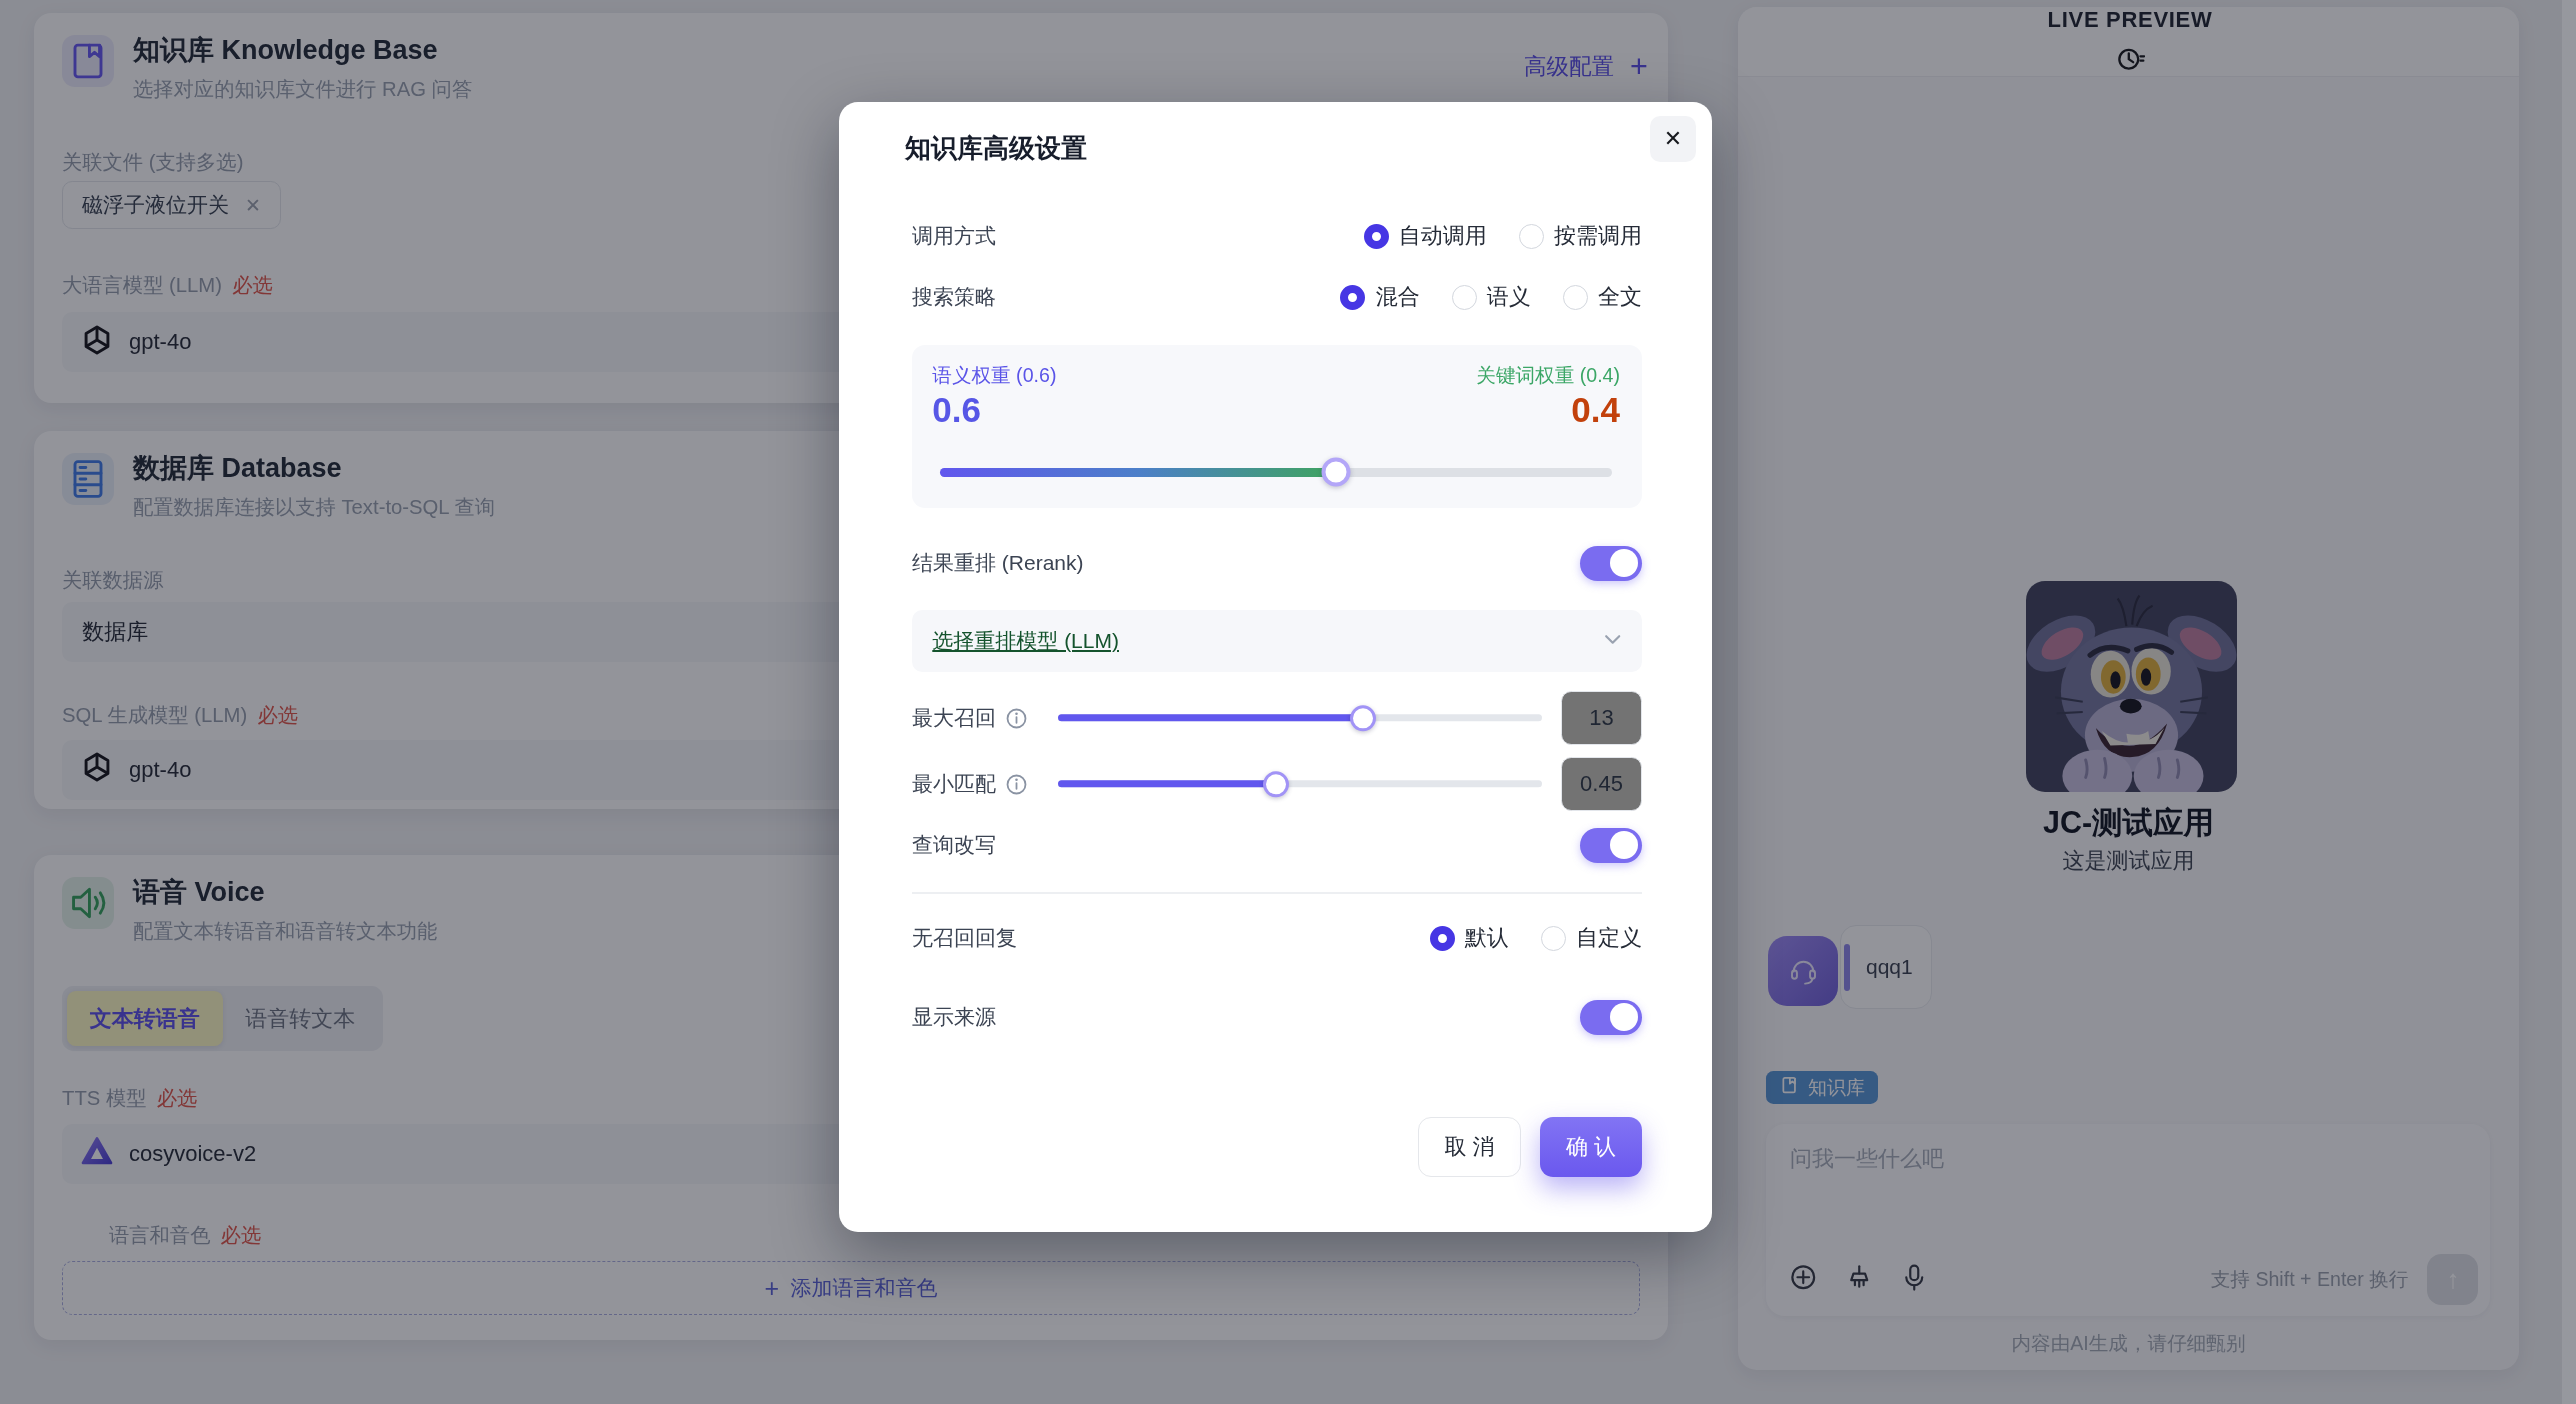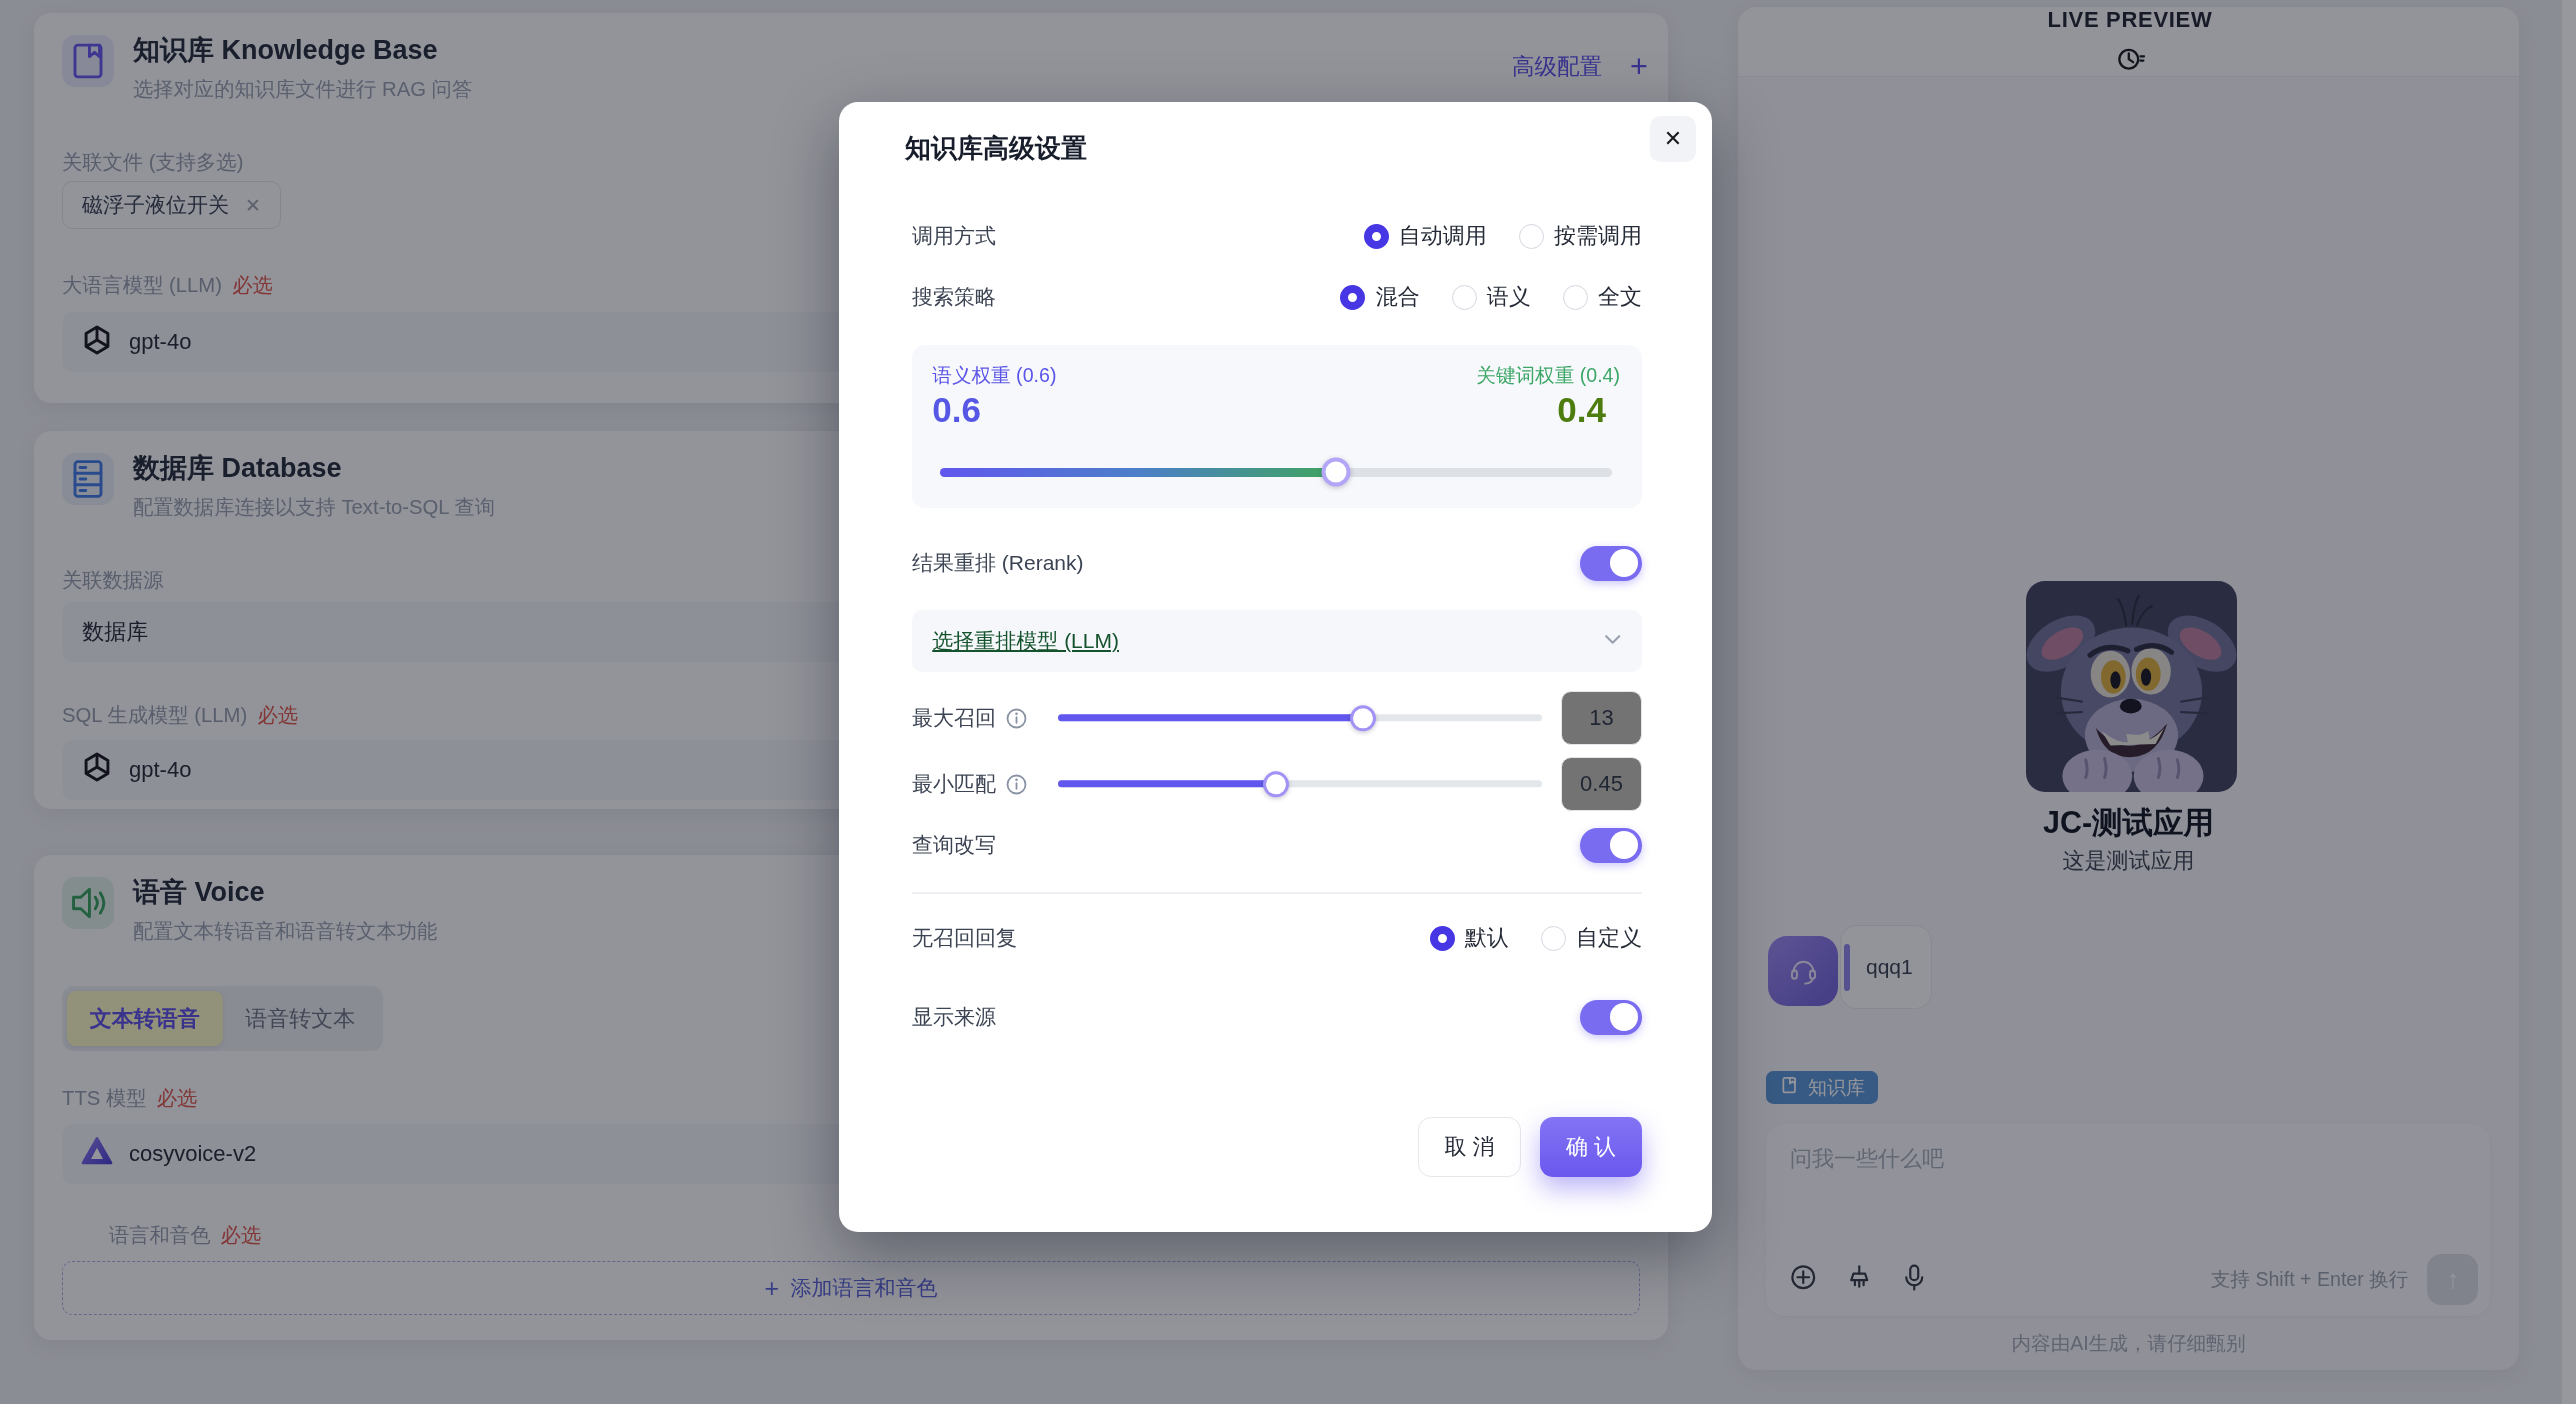--- a/index.html
+++ b/index.html
@@ -18,21 +18,21 @@
   .tile{position:absolute;left:28px;top:22px;width:52px;height:52px;border-radius:13px;}
   .card-title{position:absolute;left:99px;top:19px;font-size:27px;font-weight:bold;color:#222A38;}
   .card-sub{position:absolute;left:99px;top:62px;font-size:20.3px;color:#97A0AF;}
   .field-label{position:absolute;left:28px;font-size:20.3px;color:#949DAC;}
   .req{color:#E0564B;margin-left:10.2px;}
   .model-box{
     position:absolute;left:28px;right:28px;height:60px;background:#F6F7F9;border-radius:10.2px;
     display:flex;align-items:center;gap:16px;padding:0 19px;box-sizing:border-box;
     font-size:22px;color:#252B37;
   }
-  .adv-link{position:absolute;right:20.3px;top:38px;display:flex;align-items:center;gap:28px;color:#5B4FE9;}
+  .adv-link{position:absolute;right:20.3px;top:38px;display:flex;align-items:center;gap:16px;color:#5B4FE9;}
   .adv-link .t{font-size:22.5px;}
   .adv-link .p{font-size:30.5px;font-weight:300;line-height:1;}
   .chip{
     position:absolute;left:28px;top:168px;height:48px;border:1.5px solid #E3E6EB;background:#fff;
     border-radius:10.2px;display:flex;align-items:center;gap:16px;padding:0 19px;
     font-size:21px;color:#374151;box-sizing:border-box;
   }
   .chip .x{color:#9AA1AD;font-size:19px;}
   .src-box{
     position:absolute;left:28px;right:28px;height:60px;background:#F6F7F9;border-radius:10.2px;
@@ -108,21 +108,21 @@
   .opts{display:flex;align-items:center;gap:32px;}
   .opt{display:flex;align-items:center;gap:10.2px;font-size:22px;color:#252B37;}
   .radio{width:25px;height:25px;border-radius:50%;background:#fff;border:1.5px solid #D3D7DE;box-sizing:border-box;}
   .radio.on{border:8px solid #4636E4;}
   .toggle{width:62px;height:35px;border-radius:17.4px;background:#7A6CF0;position:relative;box-shadow:0 2.9px 8.7px rgba(110,95,240,.35);}
   .toggle .knob{position:absolute;right:3.6px;top:3.6px;width:28px;height:28px;border-radius:50%;background:#fff;}
   .wcard{position:absolute;left:73px;top:243px;width:730px;height:163px;background:#F7F8FB;border-radius:13px;box-sizing:border-box;}
   .wcard .l1{position:absolute;left:20.3px;top:17.4px;font-size:19.6px;color:#5A54E8;}
   .wcard .r1{position:absolute;right:22px;top:17.4px;font-size:19.6px;color:#3BA666;}
   .wcard .l2{position:absolute;left:20.3px;top:45px;font-size:35px;font-weight:bold;color:#5757E6;}
-  .wcard .r2{position:absolute;right:36px;top:45px;font-size:35px;font-weight:bold;color:#4d7c0f;}
+  .wcard .r2{position:absolute;right:22px;top:45px;font-size:35px;font-weight:bold;color:#c2410c;}
   .wtrack{position:absolute;left:28px;right:30px;top:123px;height:8.7px;border-radius:4.4px;background:#DDE0E5;}
   .wfill{position:absolute;left:0;top:0;bottom:0;border-radius:4.4px;background:linear-gradient(90deg,#6157EE,#4C7FC9,#3FA45F);}
   .wknob{position:absolute;top:50%;transform:translate(-50%,-50%);width:29px;height:29px;border-radius:50%;background:#fff;border:4.4px solid #B3A6F8;box-sizing:border-box;box-shadow:0 1.5px 5.8px rgba(40,40,80,.25);}
   .dropdown{
     position:absolute;left:73px;top:508px;width:730px;height:62px;background:#F6F7FA;border-radius:10.2px;
     display:flex;align-items:center;justify-content:space-between;padding:0 20.3px;box-sizing:border-box;
   }
   .dropdown .ph{font-size:21px;color:#14532d;text-decoration:underline;}
   .srow{position:absolute;left:73px;right:70px;height:54px;}
   .srow .m-label{position:absolute;left:0;top:50%;transform:translateY(-50%);}

